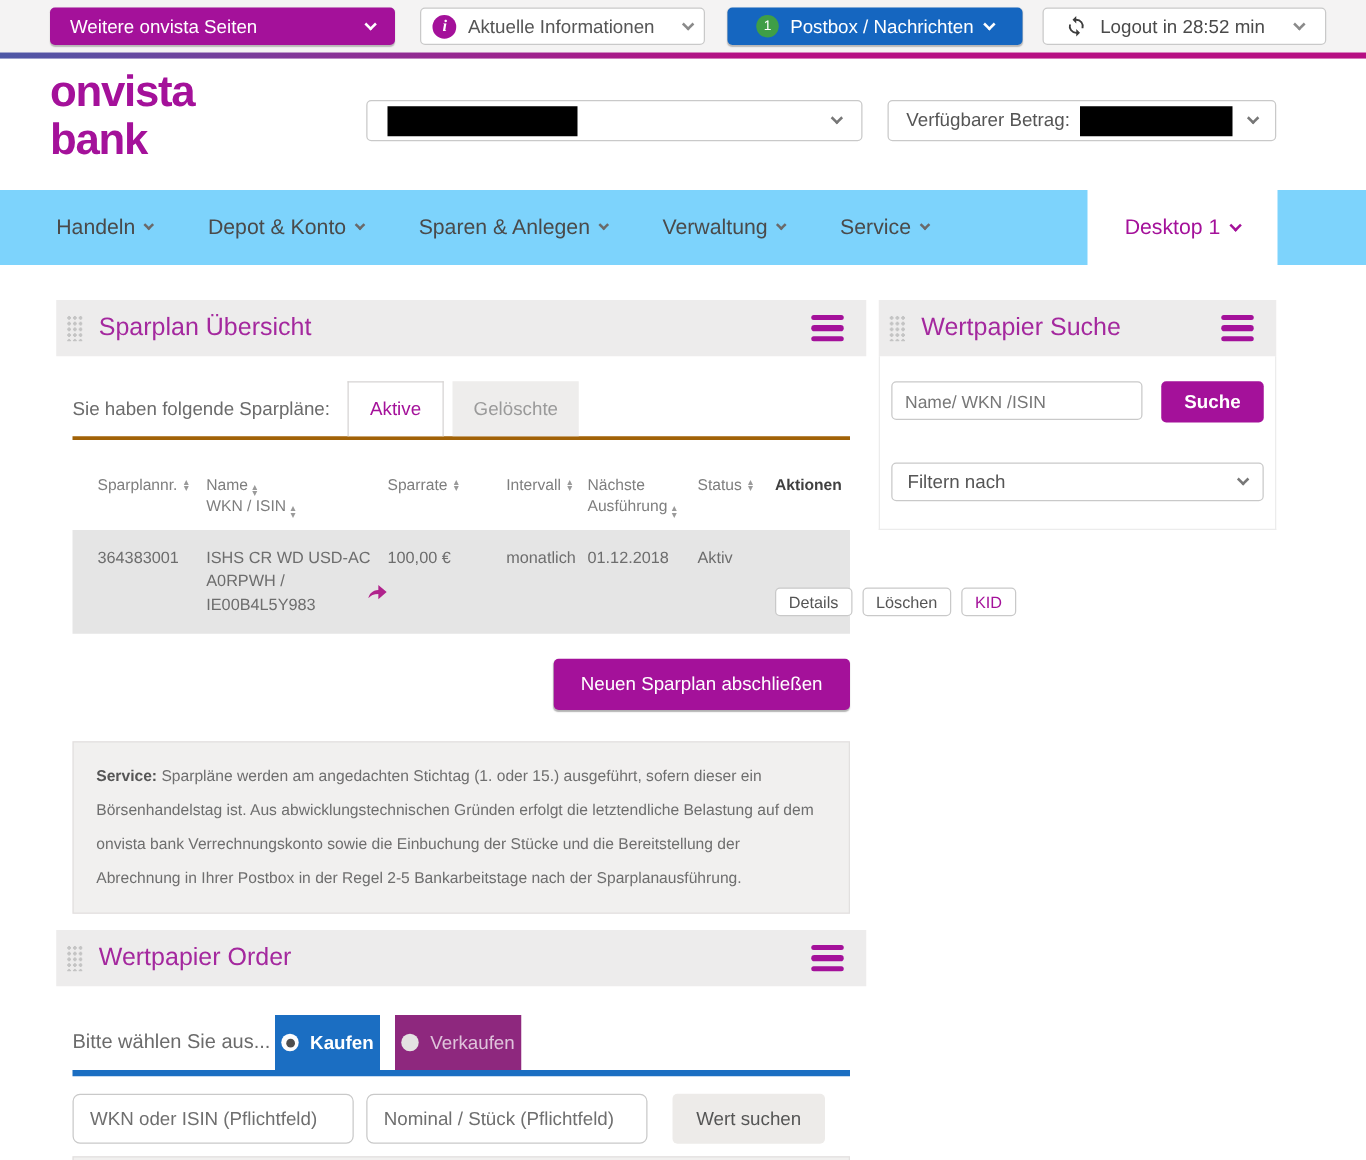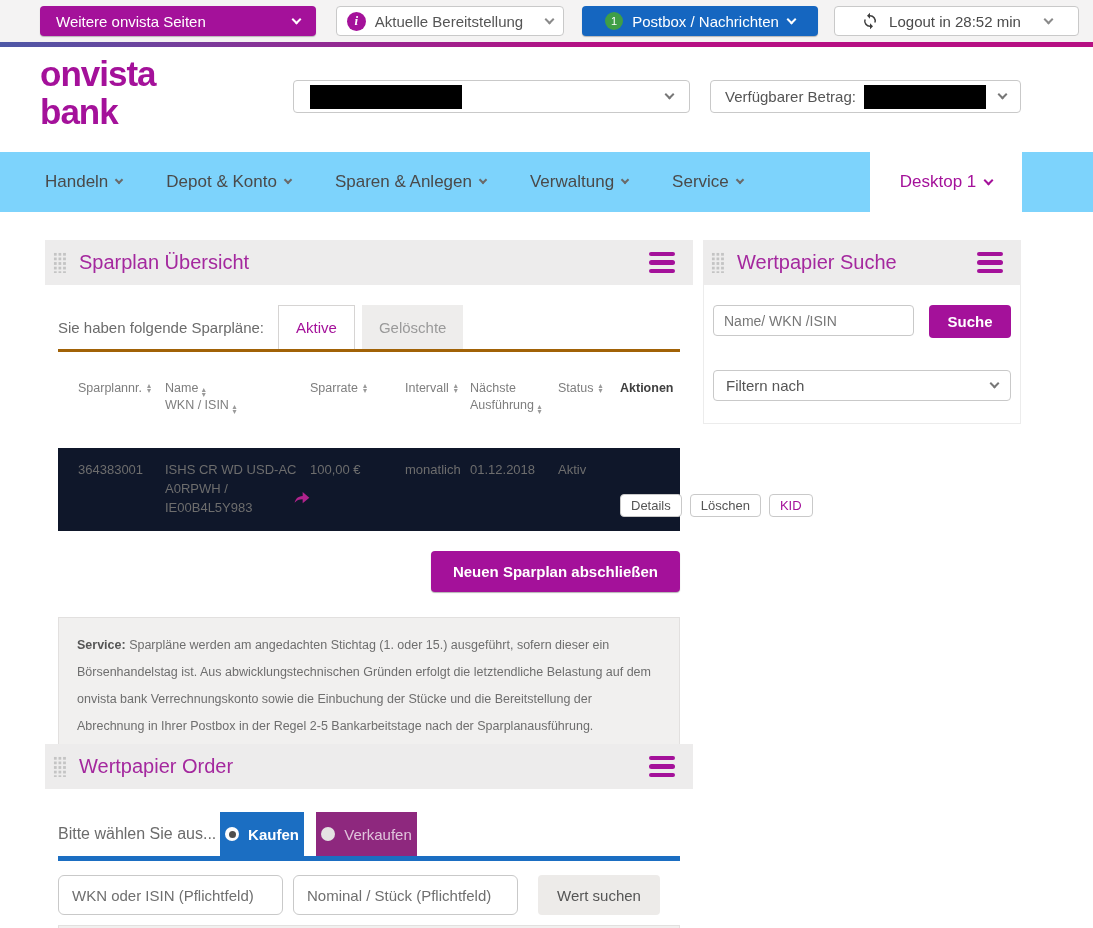--- a/index.html
+++ b/index.html
@@ -7,21 +7,21 @@
   body {
     font-family:"Liberation Sans", sans-serif;
     background:#ffffff; color:#555; overflow:hidden; position:relative;
   }
   
   .topbar { height:42px; background:#f4f3f3; display:flex; align-items:center; }
   .tb-btn { height:30px; border-radius:4px; display:flex; align-items:center; font-size:15px; cursor:pointer; }
   .btn-more { margin-left:40px; width:276px; background:#a4119a; color:#fff; padding:0 16px; justify-content:space-between; box-shadow:0 1px 1px rgba(0,0,0,.25); }
   .btn-info { margin-left:20px; width:228px; background:#fff; border:1px solid #c9c9c9; color:#555; justify-content:center; gap:9px; }
   .btn-postbox { margin-left:18px; width:236px; background:#1566c0; color:#fff; justify-content:center; gap:9px; box-shadow:0 1px 1px rgba(0,0,0,.25); }
-  .btn-logout { margin-left:16px; width:245px; background:#fff; border:1px solid #c9c9c9; color:#4a4a4a; justify-content:center; gap:10px; }
+  .btn-logout { margin-left:16px; width:227px; background:#fff; border:1px solid #c9c9c9; color:#4a4a4a; justify-content:center; gap:10px; }
   .chev { display:inline-block; width:7px; height:7px; border-right:2px solid currentColor; border-bottom:2px solid currentColor; transform:rotate(45deg); margin-top:-4px; }
   .btn-logout .chev, .btn-info .chev { color:#8a8a8a; margin-left:14px; }
   .info-icon { width:19px; height:19px; border-radius:50%; background:#a4119a; color:#fff; display:flex; align-items:center; justify-content:center; font-size:13px; font-weight:bold; font-family:"Liberation Serif", serif; font-style:italic; }
   .badge { min-width:18px; height:18px; border-radius:50%; background:#3f9e46; color:#fff; font-size:11px; display:flex; align-items:center; justify-content:center; }
   .brandline { height:5px; background:linear-gradient(90deg,#4d58a6 0%, #8a3196 25%, #b60f83 55%, #b60f83 100%); }
   
   .header { height:105px; background:#fff; position:relative; }
   .logo { position:absolute; left:40px; top:8px; color:#a4119a; font-weight:bold; font-size:35px; line-height:38px; letter-spacing:-1px; }
   .select-box { position:absolute; top:33px; height:33px; border:1px solid #c9c9c9; border-radius:4px; background:#fff; display:flex; align-items:center; cursor:pointer; }
   .sel-depot { left:293px; width:397px; padding:0 16px; }
@@ -54,28 +54,28 @@
   .intro-text { align-self:center; font-size:15px; color:#6b6b6b; margin-right:14px; white-space:nowrap; }
   .ftab { height:44px; padding:0 17px; display:flex; align-items:center; font-size:15px; cursor:pointer; }
   .ftab.active { background:#fff; border:1px solid #d6d4d3; border-bottom:none; color:#a4119a; }
   .ftab.inactive { background:#eeedec; color:#9a9a9a; margin-left:7px; }
   .sp-table { margin:18px 13px 0; font-size:13px; }
   .tgrid { display:grid; grid-template-columns:87px 145px 95px 65px 88px 62px 1fr; }
   .thead { padding:10px 12px 10px 20px; font-size:12.5px; color:#7e7e7e; }
   .thead .th { display:flex; align-items:flex-start; gap:5px; line-height:17px; cursor:pointer; }
   .th-actions { font-weight:bold; color:#404040; justify-content:center; cursor:default; }
   .sort { display:inline-flex; flex-direction:column; line-height:5px; font-size:8px; color:#9a9a9a; font-family:"DejaVu Sans", sans-serif; padding-top:3px; }
-  .trow { background:#0f172a; padding:12px 12px 14px 20px; color:#6d6d6d; line-height:19px;margin-top:24px; }
+  .trow { background:#e5e5e5; padding:12px 12px 14px 20px; color:#6d6d6d; line-height:19px; }
   .name-cell .wkn-line { display:flex; align-items:center; gap:6px; }
   .fwd-icon { flex:none; display:inline-flex; }
   .actions-cell { display:flex; flex-direction:row; align-items:flex-end; gap:8px; }
   .row-btn { background:#fff; border:1px solid #c9c9c9; border-radius:4px; font-size:13px; color:#555; padding:3px 10px; cursor:pointer; font-family:inherit; }
   .kid-btn { color:#a4119a; }
   .new-plan-row { margin:20px 13px 0; text-align:right; }
-  .btn-primary { background:#a4119a; color:#fff; border:none; border-radius:4px; font-size:15px; font-weight:bold; padding:12px 22px; cursor:pointer; font-family:inherit; box-shadow:0 1px 1px rgba(0,0,0,.3); }
+  .btn-primary { background:#a4119a; color:#fff; border:none; border-radius:4px; font-size:15px; font-weight:normal; padding:12px 22px; cursor:pointer; font-family:inherit; box-shadow:0 1px 1px rgba(0,0,0,.3); }
   .hint-box { margin:25px 13px 0; background:#f1f0ef; border:1px solid #e2e0df; padding:14px 18px; font-size:12.5px; color:#6e6e6e; line-height:27px; }
   .hint-box b { color:#565656; }
   
   .suche-body { border:1px solid #ececec; border-top:none; padding:20px 9px 22px; }
   .search-row { display:flex; gap:15px; }
   .search-row input { flex:1; height:31px; border:1px solid #c9c9c9; border-radius:4px; padding:0 10px; font-size:14px; color:#555; font-family:inherit; min-width:0; }
   .search-row input::placeholder { color:#777; opacity:1; }
   .suche-btn { width:82px; height:33px; background:#a4119a; color:#fff; border:none; border-radius:4px; font-size:15px; font-weight:bold; cursor:pointer; font-family:inherit; }
   .filter-select { margin-top:32px; height:31px; border:1px solid #c9c9c9; border-radius:4px; display:flex; align-items:center; justify-content:space-between; padding:0 12px; font-size:15px; color:#555; cursor:pointer; }
   .filter-select .chev { color:#777; }
@@ -99,21 +99,21 @@
 </head>
 <body>
 
 <div class="topbar">
   <div class="tb-btn btn-more">
     <span>Weitere onvista Seiten</span>
     <span class="chev"></span>
   </div>
   <div class="tb-btn btn-info">
     <span class="info-icon">i</span>
-    <span>Aktuelle Bereitstellung</span>
+    <span>Aktuelle Informationen</span>
     <span class="chev"></span>
   </div>
   <div class="tb-btn btn-postbox">
     <span class="badge">1</span>
     <span>Postbox / Nachrichten</span>
     <span class="chev"></span>
   </div>
   <div class="tb-btn btn-logout">
     <svg width="18" height="18" viewBox="0 0 24 24">
         <path fill="#3d3d3d" d="M12 4V1L8 5l4 4V6a6 6 0 0 1 5.65 8h2.05A8 8 0 0 0 12 4zm0 14a6 6 0 0 1-5.65-8H4.3A8 8 0 0 0 12 20v3l4-4-4-4v3z"></path>

